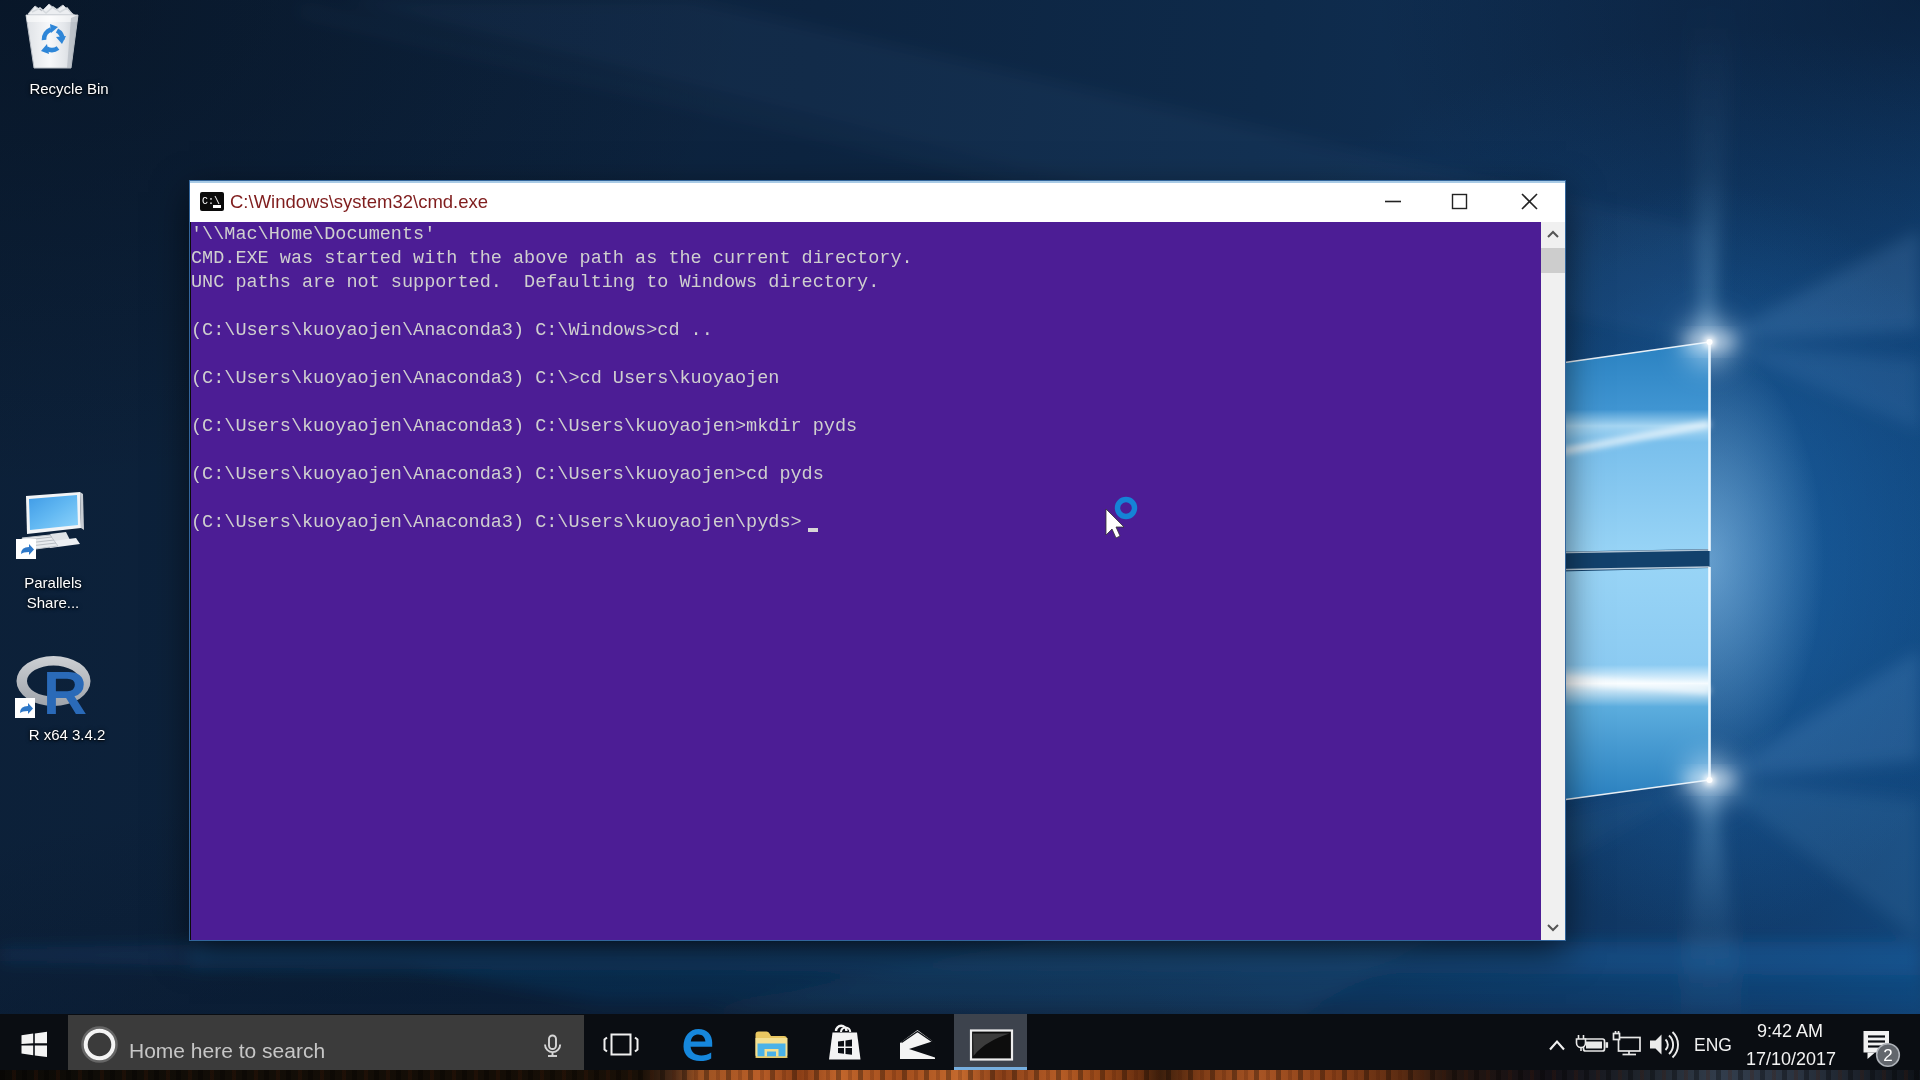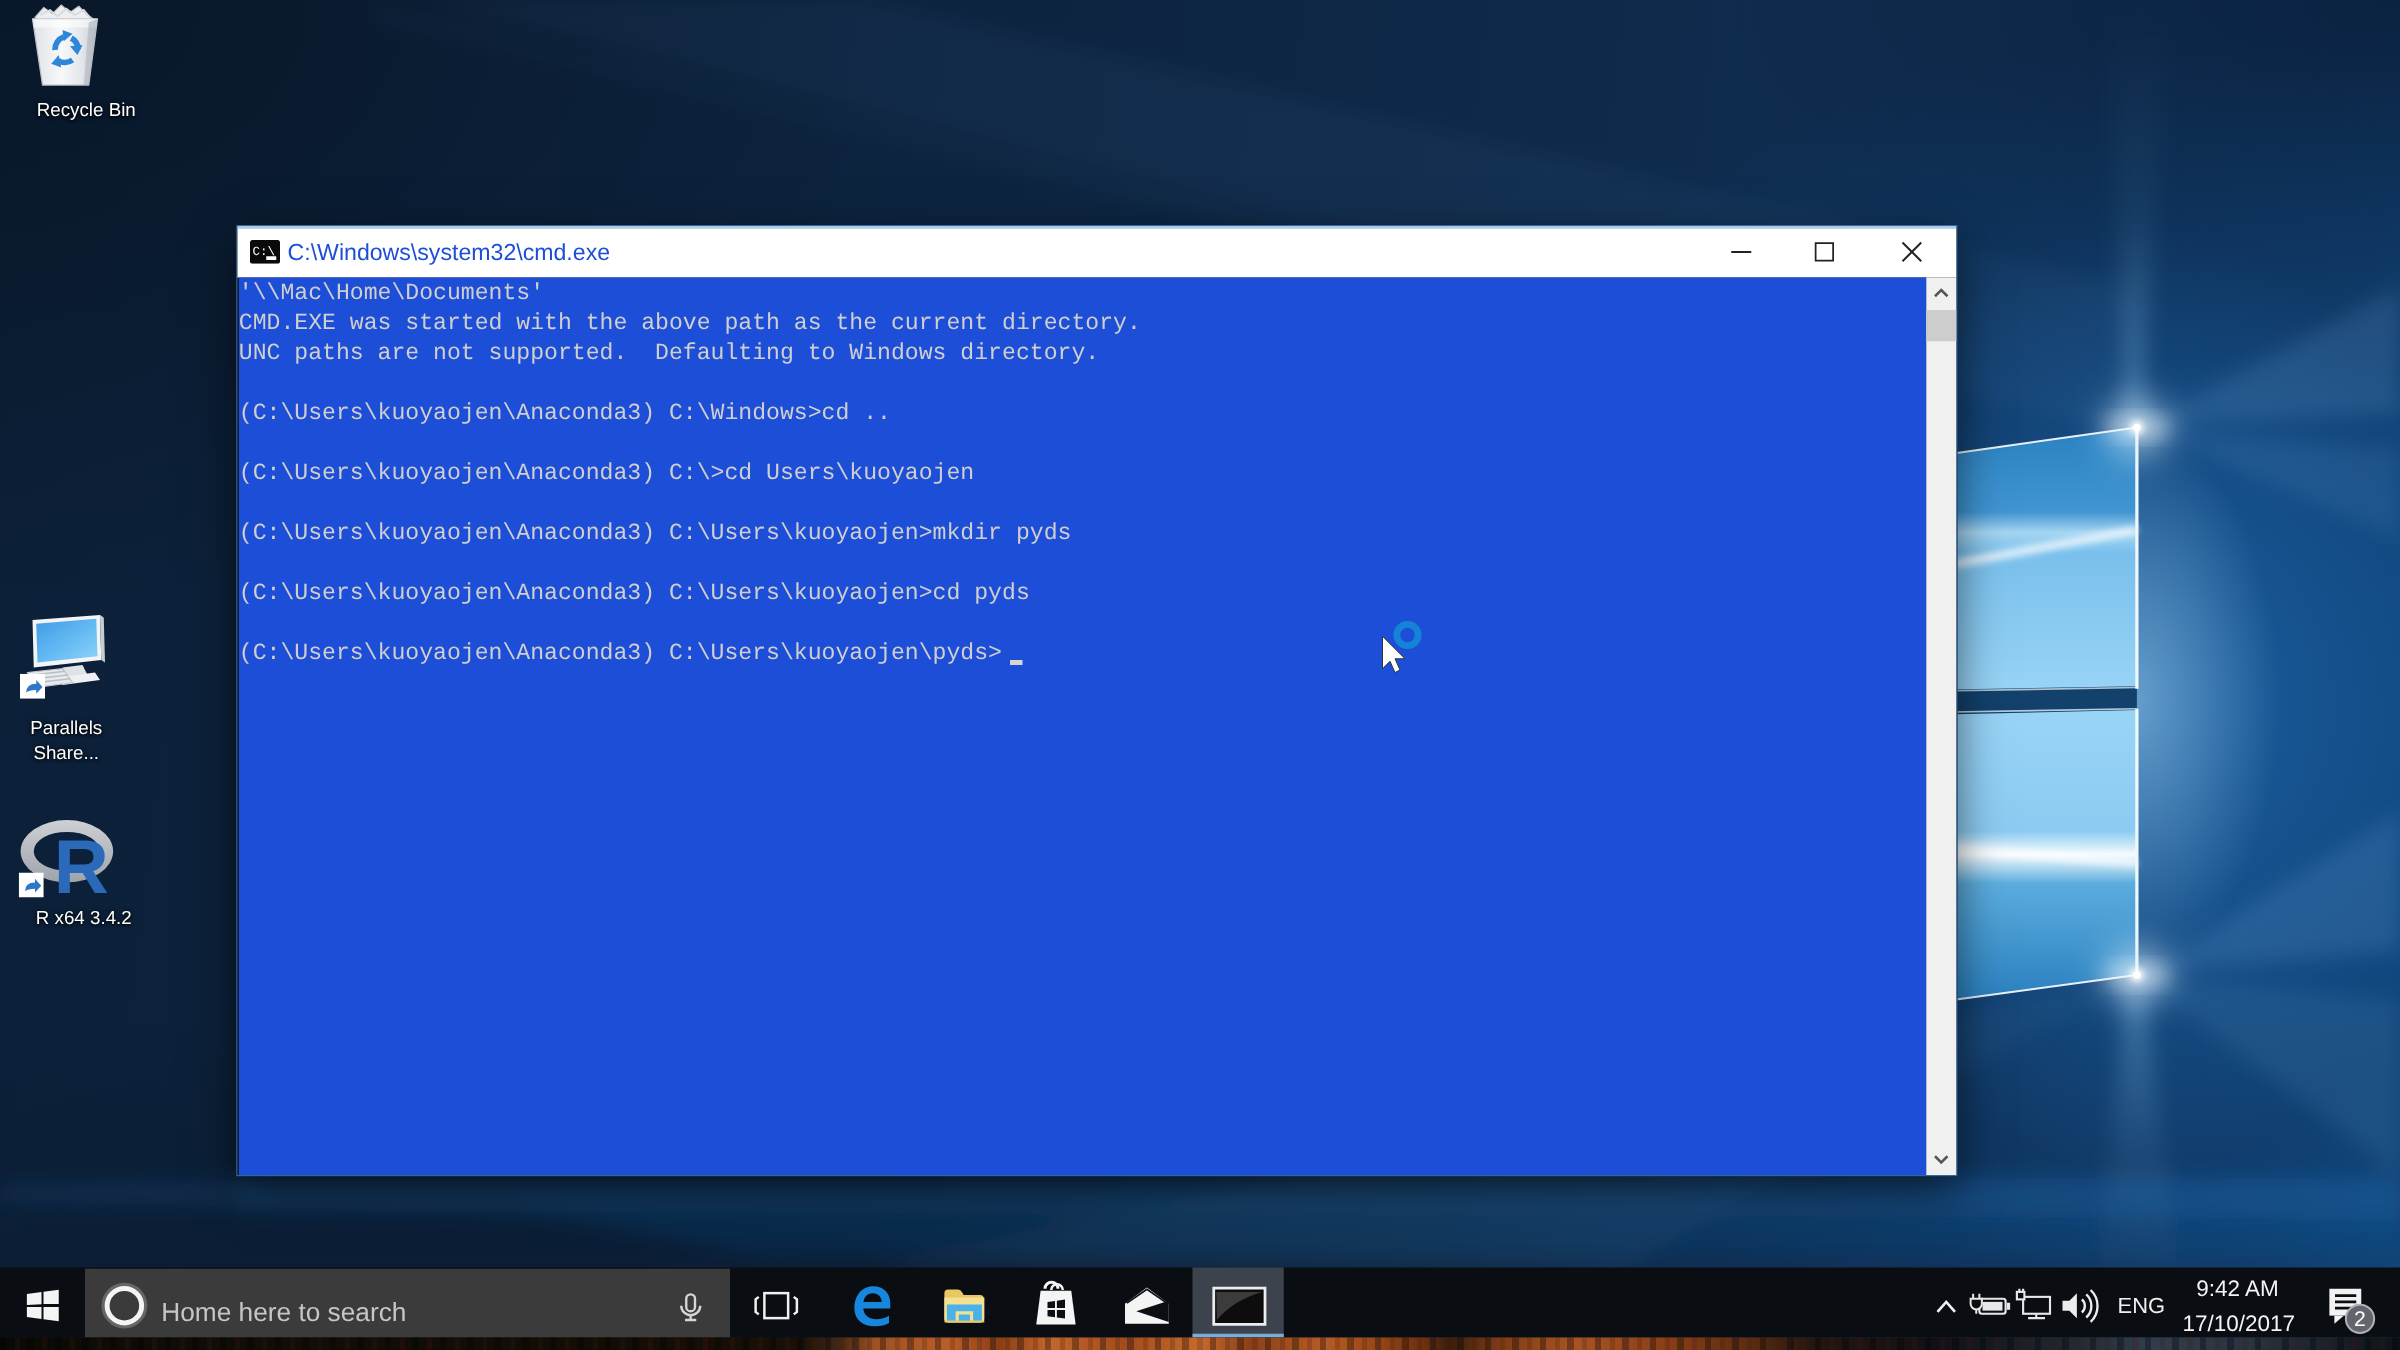--- a/index.html
+++ b/index.html
@@ -15,22 +15,22 @@
       radial-gradient(ellipse 1000px 650px at 0px 0px, rgba(3,10,20,0.42), rgba(3,10,20,0) 75%),
       radial-gradient(ellipse 1200px 500px at 25% 108%, rgba(6,18,36,0.5), rgba(6,18,36,0) 75%),
       linear-gradient(97deg, #0c2038 0%, #0d2440 40%, #0e2a4a 62%, #103158 82%, #113a68 94%, #114274 100%);
   }
   
   .dlabel{color:#fff;font-size:15px;text-align:center;text-shadow:0 1px 2px rgba(0,0,0,0.9),0 0 4px rgba(0,0,0,0.7);}
   
   #win{left:189px;top:180px;width:1377px;height:761px;background:#0c0c0c;
        border:1px solid #33669c;box-shadow:0 12px 34px rgba(0,0,0,0.55);box-sizing:border-box;}
   #titlebar{left:0;top:0;width:1375px;height:41px;background:#fff;box-shadow:inset 0 2px 0 #a9cbe6;}
-  #title-text{left:40px;top:10px;font-size:18.5px;color:#1d4ed8;}
-  #console{left:1px;top:41px;width:1350px;height:718px;background:#1d4ed8;overflow:hidden;}
+  #title-text{left:40px;top:10px;font-size:18.5px;color:#7f1d1d;}
+  #console{left:1px;top:41px;width:1350px;height:718px;background:#4c1d95;overflow:hidden;}
   #contxt{margin:0;padding:1px 0 0 0;font-family:"Liberation Mono",monospace;font-size:18.5px;line-height:24px;color:#cfcfcf;}
   #scroll{left:1351px;top:41px;width:24px;height:718px;background:#f0f0f0;}
   #thumb{left:0px;top:26px;width:24px;height:25px;background:#cdcdcd;}
   
   #taskbar{left:0;top:1014px;width:1920px;height:56px;background:#0a0d12;}
   #sbox{left:68px;top:1px;width:516px;height:55px;background:#3b3b3b;}
   #stext{left:64px;top:18px;font-size:18px;color:#bdbdbd;}
   
   #activecell{left:954px;top:0;width:73px;height:56px;background:#3d434d;}
   

